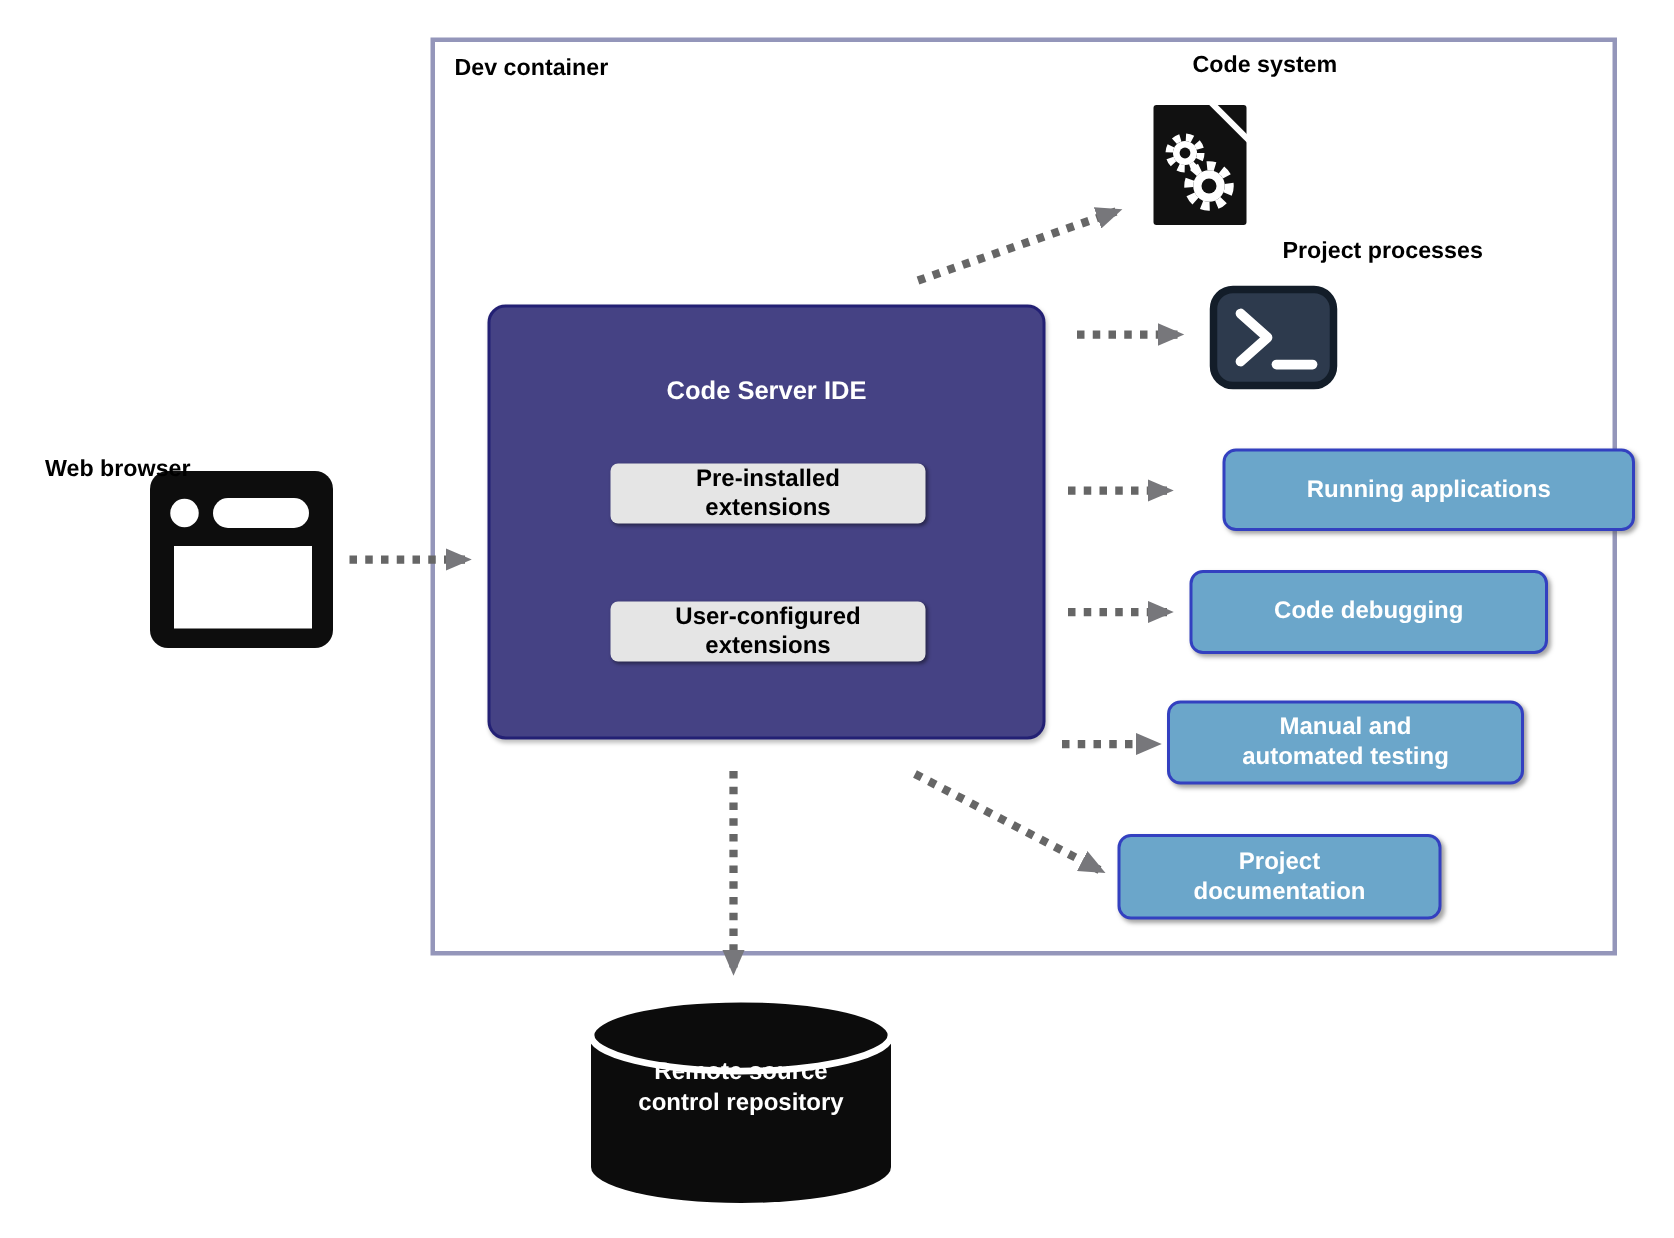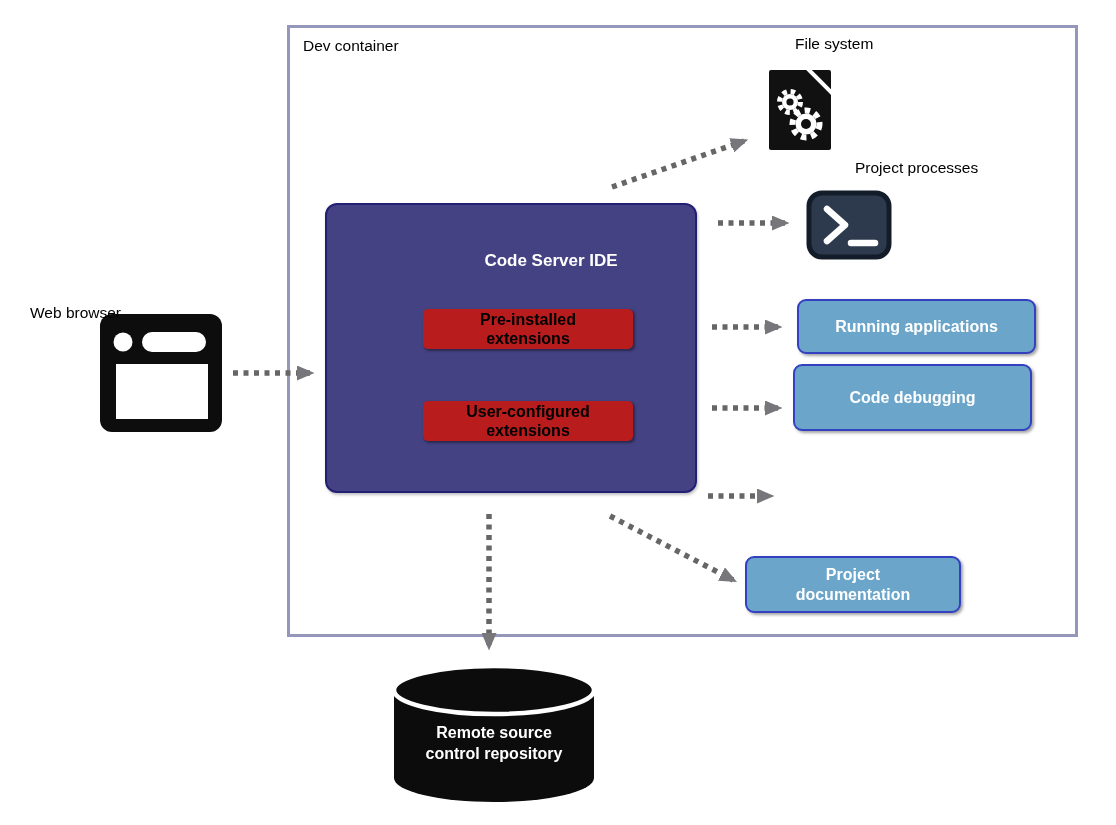--- a/index.html
+++ b/index.html
@@ -2,52 +2,52 @@
 <html><head>
 <meta charset="utf-8">
 <style>
   html,body{margin:0;padding:0;background:#ffffff;}
   .canvas{
     position:relative;width:1116px;height:825px;background:#ffffff;
     font-family:"Liberation Sans", sans-serif;overflow:hidden;
   }
   .abs{position:absolute;}
   .lbl{
-    font-weight:normal;font-size:15.5px;color:#000;white-space:pre-line;z-index:12;
+    font-weight:bold;font-size:15.5px;color:#000;white-space:pre-line;z-index:12;
   }
   .dev-container{
     left:287px;top:25px;width:791px;height:612px;box-sizing:border-box;
     border:3px solid #9496ba;background:#ffffff;z-index:1;
   }
   .ide-box{
     left:325px;top:203px;width:372px;height:290px;box-sizing:border-box;
     background:#454284;border:2.5px solid #232074;border-radius:12px;z-index:10;
     box-shadow:1px 2px 3px rgba(0,0,0,0.25);
   }
   .ide-title{
     position:absolute;left:0;top:46px;width:100%;text-align:center;
-    color:#ffffff;font-weight:bold;font-size:17px;padding-left:40px;
+    color:#ffffff;font-weight:bold;font-size:17px;
   }
   .ext-box{
-    position:absolute;left:96px;width:210px;height:40px;background:#b91c1c;
+    position:absolute;left:80px;width:210px;height:40px;background:#e5e5e5;
     border-radius:5px;display:flex;align-items:center;justify-content:center;
     color:#000;font-weight:bold;font-size:16px;line-height:19px;text-align:center;
     white-space:pre-line;box-shadow:1.5px 1.5px 2.5px rgba(0,0,0,0.4);
   }
   .ext-1{top:104px;}
   .ext-2{top:196px;}
   .out-box{
     box-sizing:border-box;background:#6ba6ca;border:2px solid #3340c0;border-radius:9px;
     display:flex;align-items:center;justify-content:center;color:#ffffff;
     font-weight:bold;font-size:16px;line-height:20px;text-align:center;
     white-space:pre-line;z-index:10;box-shadow:2px 2px 3px rgba(90,90,90,0.55);
   }
   .node-icon{z-index:10;}
   .cyl-label{
-    position:absolute;left:0;top:62px;width:100%;text-align:center;color:#ffffff;
+    position:absolute;left:0;top:44px;width:100%;text-align:center;color:#ffffff;
     font-weight:bold;font-size:16px;line-height:21px;white-space:pre-line;z-index:11;
   }
   .arrows{left:0;top:0;width:1116px;height:825px;z-index:50;pointer-events:none;}
 </style>
 </head>
 <body>
 
 <div class="canvas">
 
   <div class="abs dev-container"></div>
@@ -56,21 +56,21 @@
   <div class="abs lbl" style="left:30px;top:282px;margin-top:22px;">Web browser</div>
   <div class="abs node-icon" style="left:99px;top:313px;width:124px;height:120px;">
     <svg width="124" height="120" viewBox="0 0 124 120">
       <rect x="1" y="1" width="122" height="118" rx="12" fill="#0d0d0d"></rect>
       <circle cx="24" cy="29" r="9.5" fill="#ffffff"></circle>
       <rect x="43" y="19" width="64" height="20" rx="10" fill="#ffffff"></rect>
       <rect x="17" y="51" width="92" height="55" fill="#ffffff"></rect>
     </svg>
   </div>
 
-  <div class="abs lbl" style="left:795px;top:35px;">File system</div>
+  <div class="abs lbl" style="left:795px;top:35px;">Code system</div>
   <div class="abs node-icon" style="left:765px;top:68px;width:70px;height:84px;">
     <svg width="70" height="84" viewBox="0 0 70 84">
       <rect x="4" y="2" width="62" height="80" rx="2" fill="#111111"></rect>
       <line x1="39" y1="-3" x2="71" y2="29" stroke="#ffffff" stroke-width="4"></line>
 
       <circle cx="25" cy="34" r="10.5" fill="none" stroke="#ffffff" stroke-width="5" stroke-dasharray="4.5 3.8"></circle>
       <circle cx="25" cy="34" r="8" fill="#ffffff"></circle>
       <circle cx="25" cy="34" r="3.6" fill="#111111"></circle>
 
       <circle cx="41" cy="56" r="13.5" fill="none" stroke="#ffffff" stroke-width="6" stroke-dasharray="5.5 4.8"></circle>
@@ -89,22 +89,24 @@
   </div>
 
   <div class="abs ide-box">
     <div class="ide-title">Code Server IDE</div>
     <div class="ext-box ext-1">Pre-installed
 extensions</div>
     <div class="ext-box ext-2">User-configured
 extensions</div>
   </div>
 
-  <div class="abs out-box" style="left:797px;top:299px;width:239px;height:55px;">Running applications</div>
-  <div class="abs out-box" style="left:793px;top:364px;width:239px;height:67px;">Code debugging</div>
+  <div class="abs out-box" style="left:815px;top:299px;width:275px;height:55px;">Running applications</div>
+  <div class="abs out-box" style="left:793px;top:380px;width:239px;height:56px;">Code debugging</div>
+  <div class="abs out-box" style="left:778px;top:467px;width:238px;height:56px;">Manual and
+automated testing</div>
   <div class="abs out-box" style="left:745px;top:556px;width:216px;height:57px;">Project
 documentation</div>
 
   <div class="abs node-icon" style="left:390px;top:660px;width:208px;height:148px;">
     <svg width="208" height="148" viewBox="0 0 208 148">
       <path d="M4 30 L4 118 A100 24 0 0 0 204 118 L204 30 Z" fill="#0c0c0c"></path>
       <ellipse cx="104" cy="30" rx="100" ry="24" fill="#0c0c0c" stroke="#ffffff" stroke-width="4.5"></ellipse>
     </svg>
     <div class="cyl-label">Remote source
 control repository</div>

